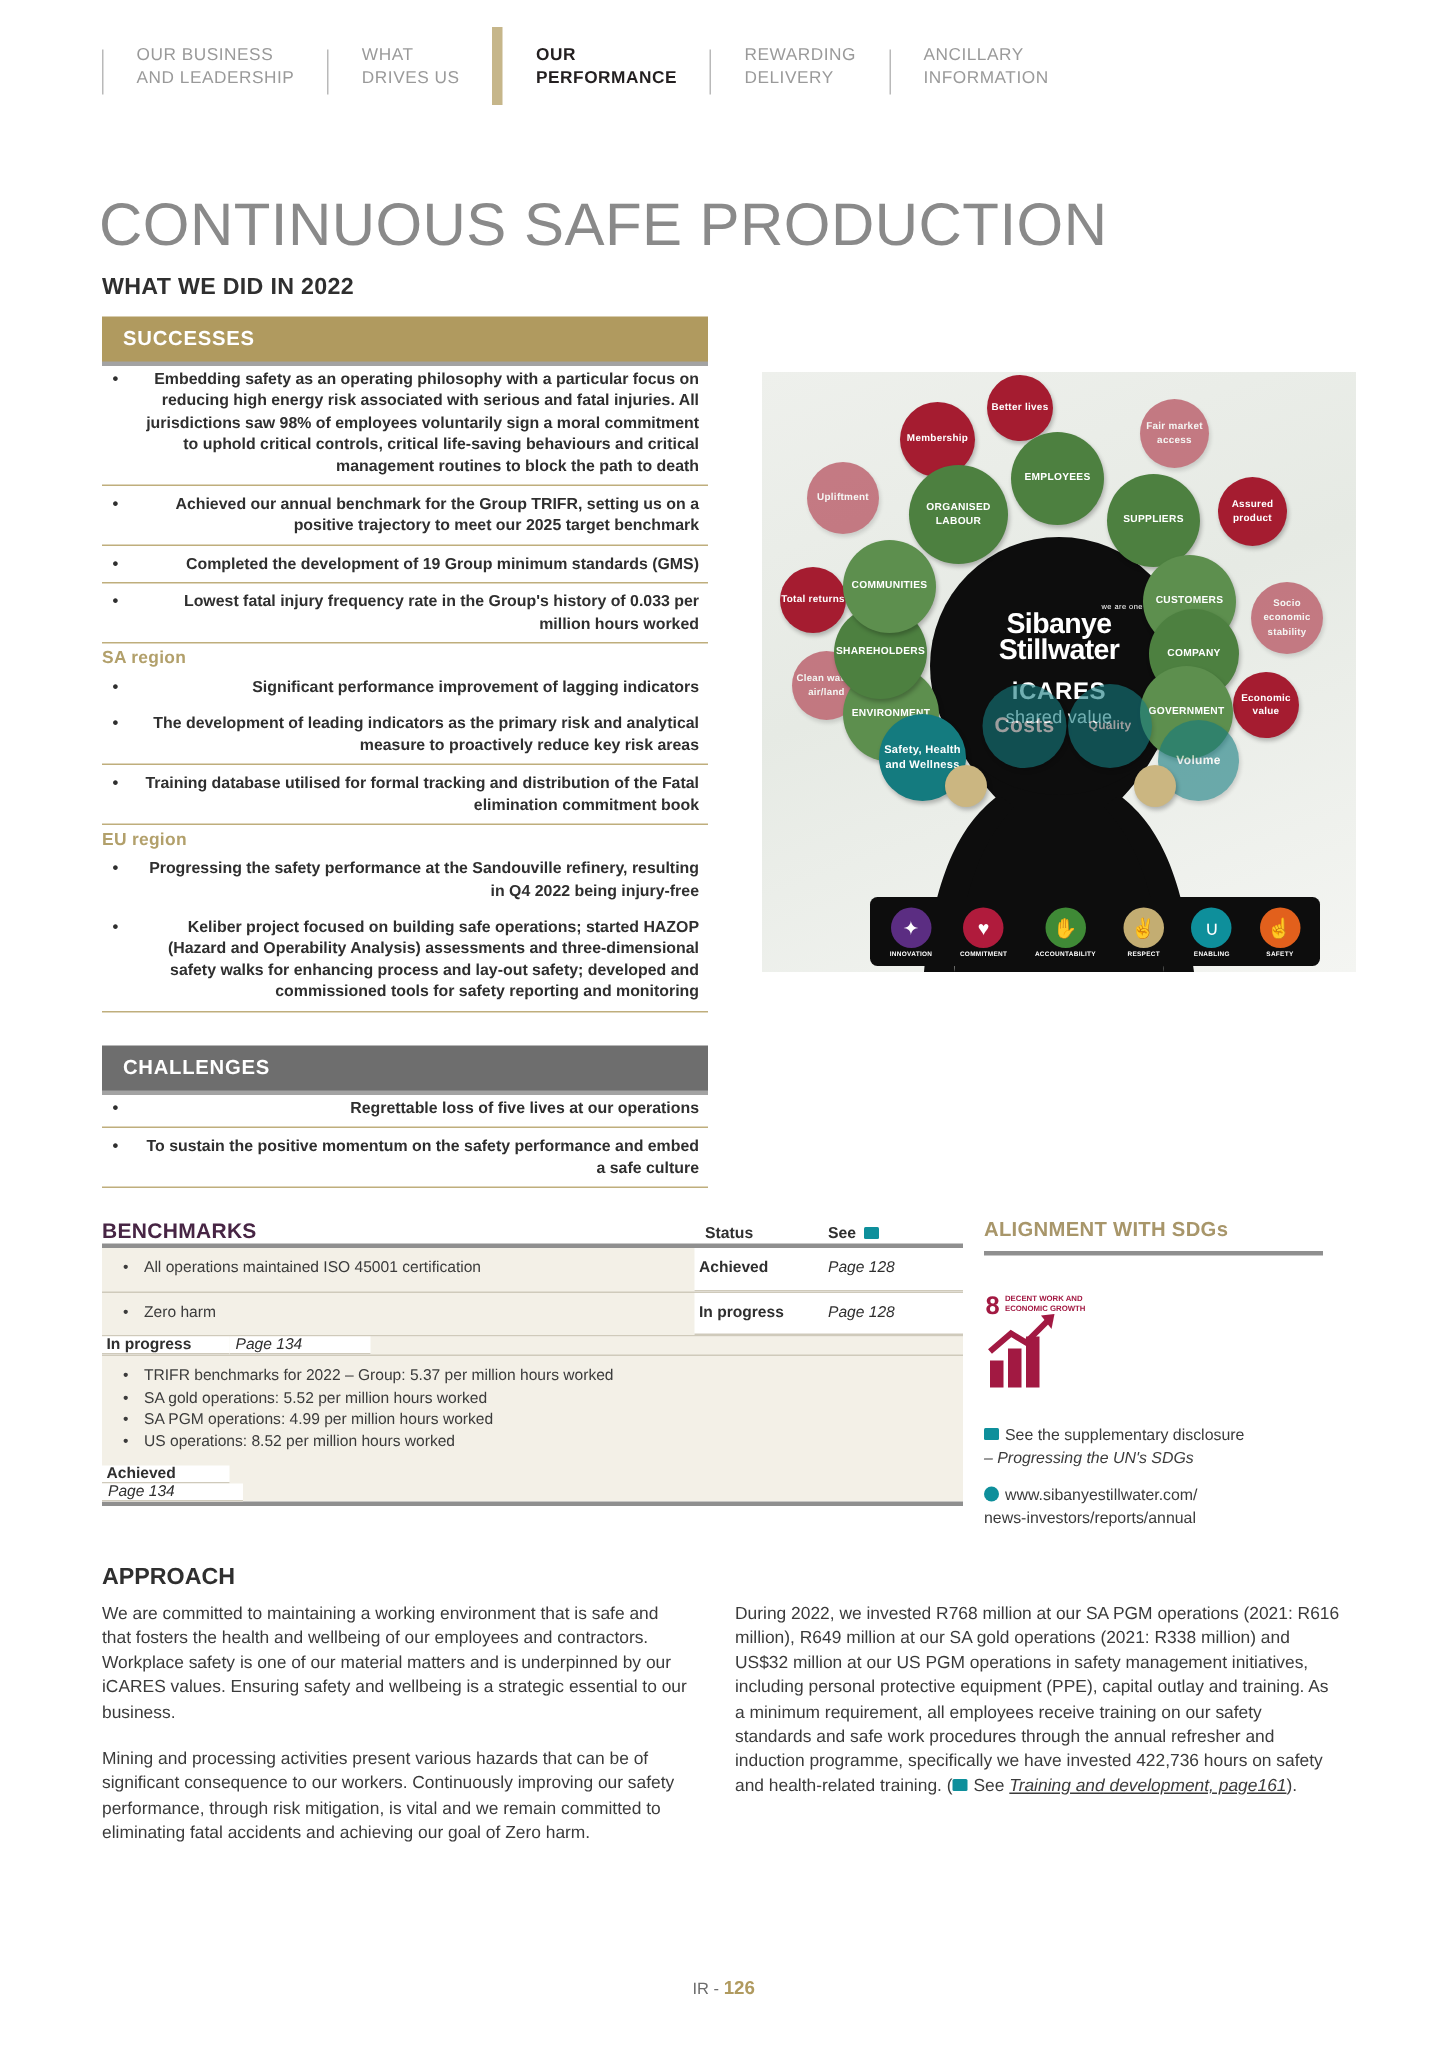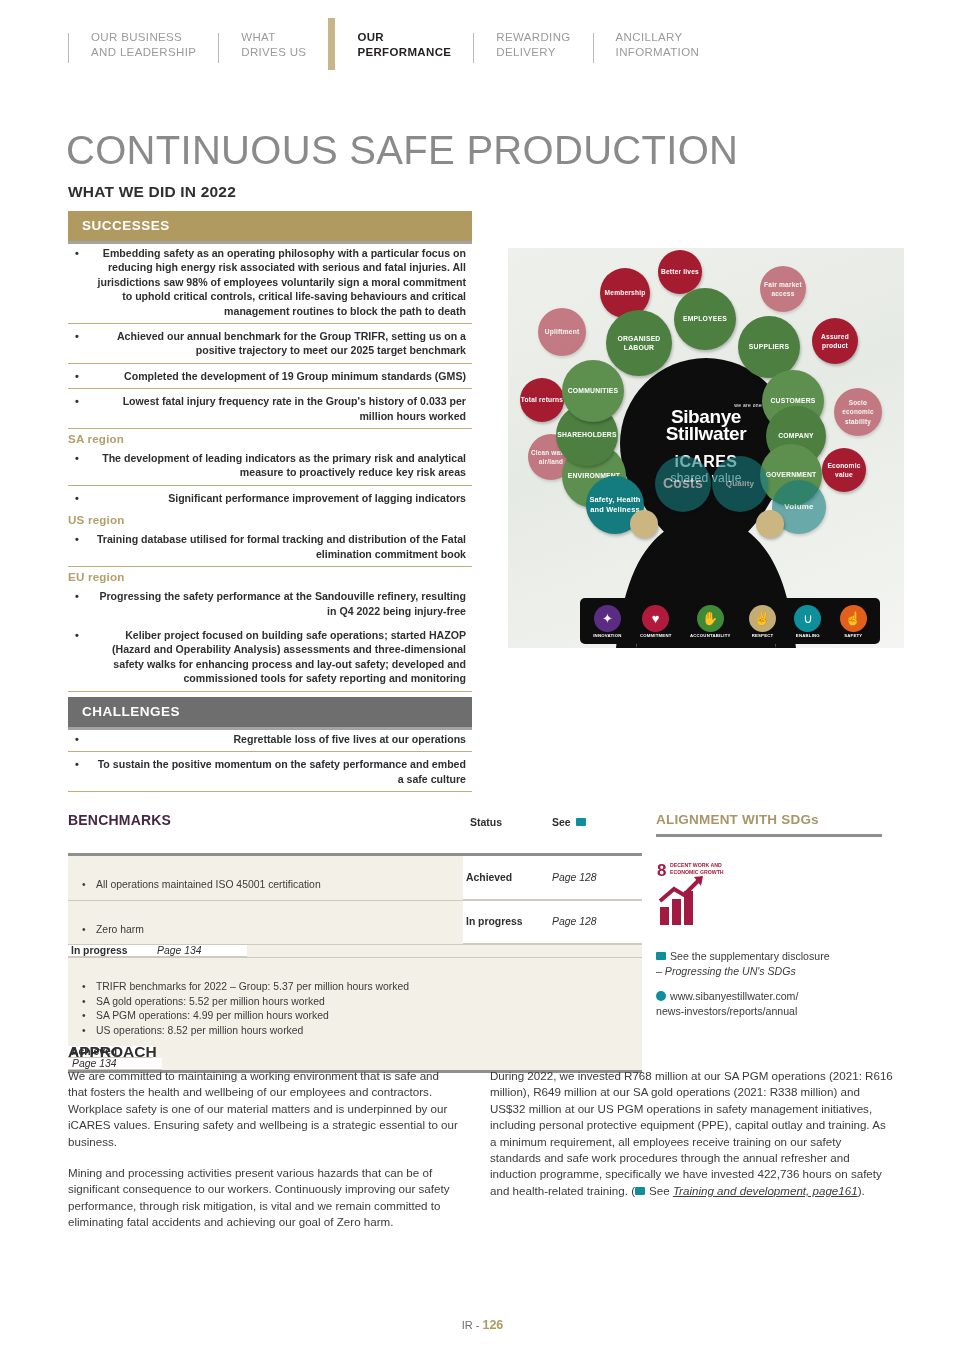--- a/index.html
+++ b/index.html
@@ -56,29 +56,29 @@
   .logo-box{position:absolute;color:#fff;text-align:center;}
   .values-bar{position:absolute;left:72px;top:350px;width:292px;height:46px;background:#0d0d0d;
     border-radius:5px;display:flex;align-items:center;justify-content:space-around;padding:0 4px;}
   .val{display:flex;flex-direction:column;align-items:center;gap:1px;}
   .val-c{width:27px;height:27px;border-radius:50%;display:flex;align-items:center;
     justify-content:center;font-size:13px;color:#fff;}
   .val-t{font-size:4.3px;color:#fff;font-weight:700;letter-spacing:.2px;}
 
   
   .bm{position:absolute;left:68px;top:812px;width:574px;}
-  .bm-head{display:flex;align-items:flex-end;padding-bottom:25px;}
+  .bm-head{display:flex;align-items:flex-end;padding-bottom:1px;}
   .bm-title{font-size:14px;font-weight:700;color:#472544;letter-spacing:.2px;flex:1;}
   .bm-col{font-size:10.5px;font-weight:700;color:#2f2f2f;}
   .bm-col.status{width:82px;}
   .bm-col.see{width:90px;display:flex;align-items:center;gap:5px;}
   .bm-rule{height:3px;background:#8f8f8f;}
   .bm-row{display:flex;align-items:stretch;background:#f3f0e7;border-bottom:1px solid #cfcabb;}
   .bm-row:last-child{border-bottom:none;flex-direction:column;}
-  .bm-cells{flex:1;padding:22px 8px 7px 10px;}
+  .bm-cells{flex:1;padding:7px 8px 7px 10px;}
   .bm-cells ul{list-style:none;margin:0;padding:0;}
   .bm-cells li{position:relative;padding-left:18px;font-size:10.4px;line-height:14.6px;color:#3b3b3b;}
   .bm-cells li:before{content:"\2022";position:absolute;left:4px;top:0;color:#3b3b3b;}
   .bm-status,.bm-see{display:flex;align-items:center;background:#fff;border-bottom:1px solid #cfcabb;
     font-size:10.4px;color:#2f2f2f;}
   .bm-status{width:82px;font-weight:700;padding-left:3px;}
   .bm-see{width:90px;font-style:italic;padding-left:4px;}
   .bm-foot{height:3px;background:#8f8f8f;}
 
   
@@ -135,26 +135,25 @@
   <ul class="blist" id="successList">
       <li>Embedding safety as an operating philosophy with a particular focus on reducing high energy risk associated with serious and fatal injuries. All jurisdictions saw 98% of employees voluntarily sign a moral commitment to uphold critical controls, critical life-saving behaviours and critical management routines to block the path to death</li>
       <li>Achieved our annual benchmark for the Group TRIFR, setting us on a positive trajectory to meet our 2025 target benchmark</li>
       <li>Completed the development of 19 Group minimum standards (GMS)</li>
       <li>Lowest fatal injury frequency rate in the Group's history of 0.033 per million hours worked</li>
     </ul>
   <div id="regionGroups">
       <div class="region-group">
         <div class="region">SA region</div>
         <ul class="blist">
+          <li style="border-bottom: none;">Significant performance improvement of lagging indicators</li>
           <li style="border-bottom: 1px solid rgb(191, 174, 124);">The development of leading indicators as the primary risk and analytical measure to proactively reduce key risk areas</li>
-          <li style="border-bottom: none;">Significant performance improvement of lagging indicators</li>
         </ul>
       </div>
       <div class="region-group">
-        <div class="region">US region</div>
         <ul class="blist">
           <li style="border-bottom: 1px solid rgb(191, 174, 124);">Training database utilised for formal tracking and distribution of the Fatal elimination commitment book</li>
         </ul>
       </div>
       <div class="region-group">
         <div class="region">EU region</div>
         <ul class="blist">
           <li style="border-bottom: none;">Progressing the safety performance at the Sandouville refinery, resulting in Q4 2022 being injury-free</li>
           <li style="border-bottom: 1px solid rgb(191, 174, 124);">Keliber project focused on building safe operations; started HAZOP (Hazard and Operability Analysis) assessments and three-dimensional safety walks for enhancing process and lay-out safety; developed and commissioned tools for safety reporting and monitoring</li>
         </ul>

